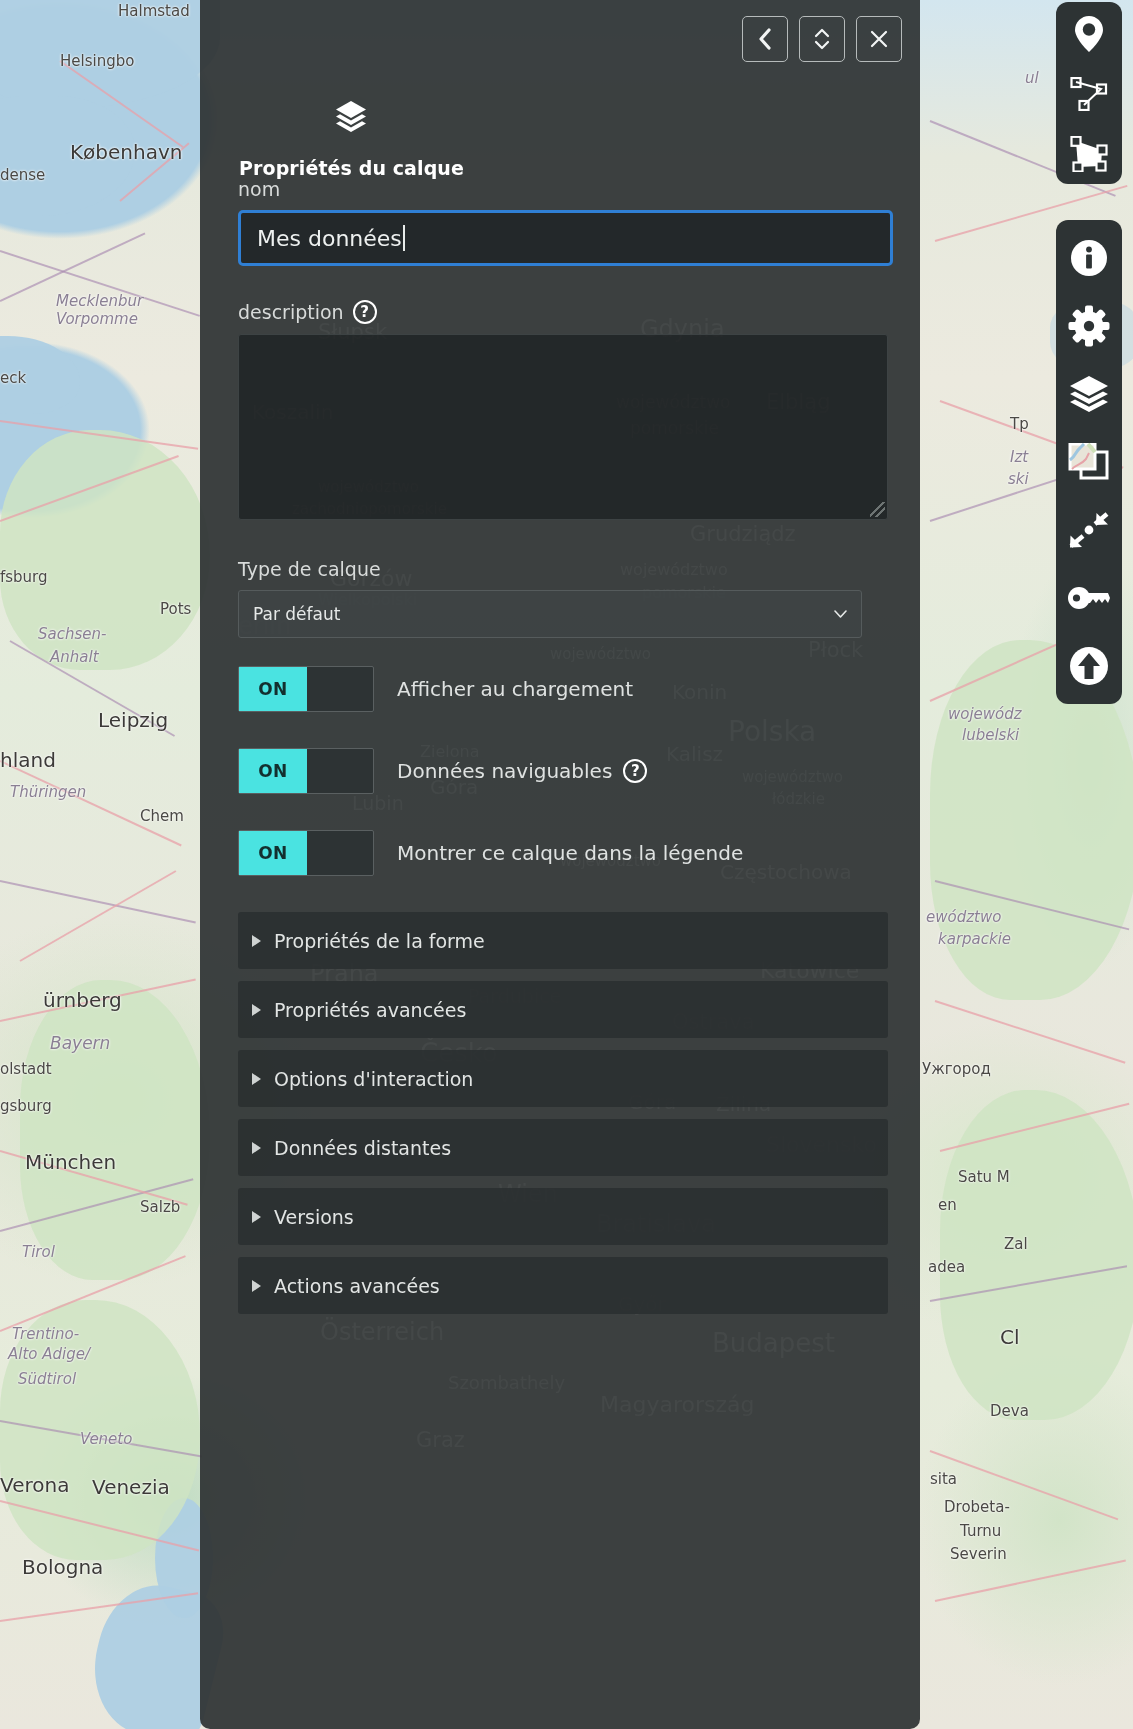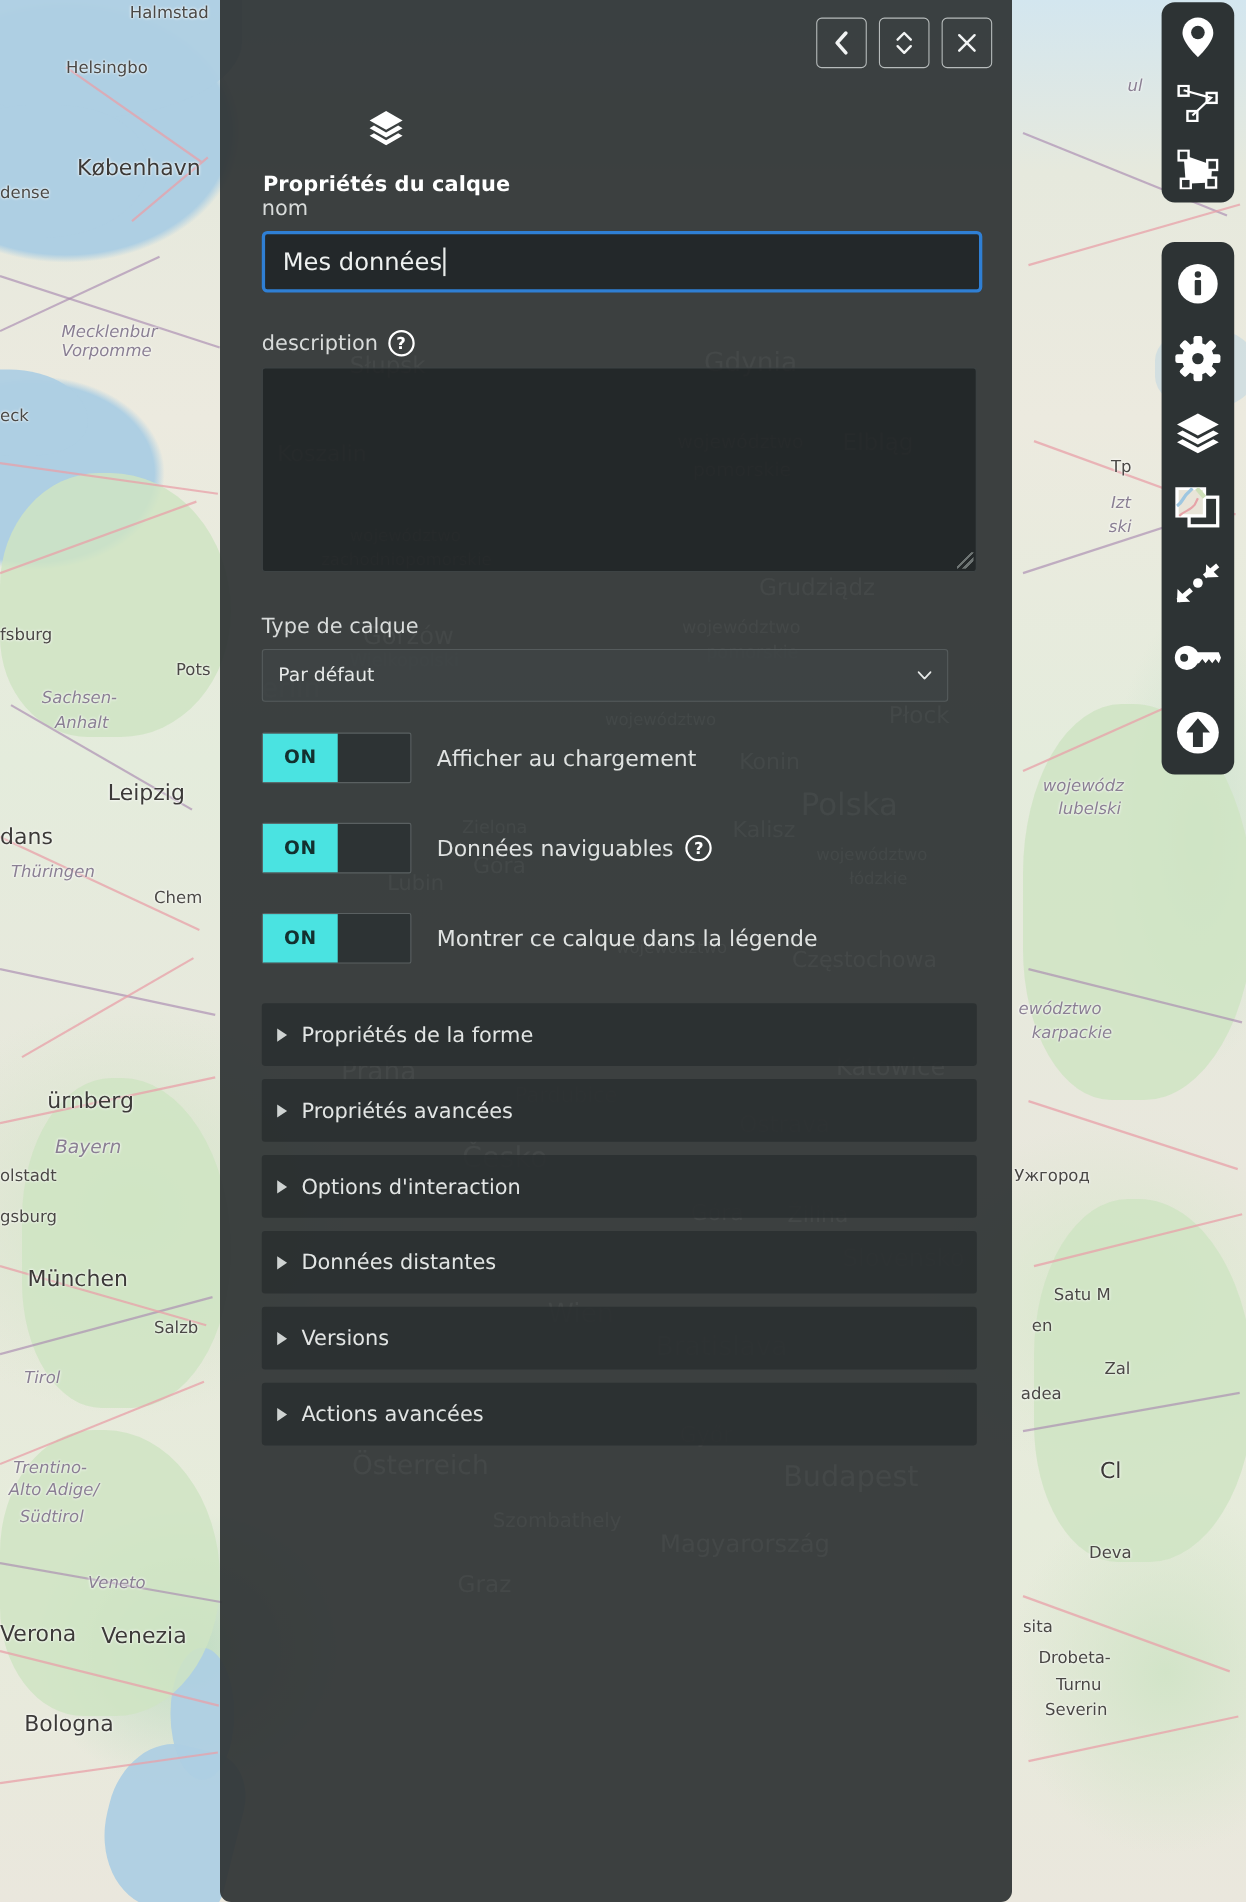--- a/index.html
+++ b/index.html
@@ -363,21 +363,21 @@
         <div class="map-label city" style="left: 70px; top: 140px;">København</div>
         <div class="map-label city-s" style="left: 0px; top: 166px;">dense</div>
         <div class="map-label region" style="left: 56px; top: 292px;">Mecklenbur</div>
         <div class="map-label region" style="left: 56px; top: 310px;">Vorpomme</div>
         <div class="map-label city-s" style="left: 0px; top: 369px;">eck</div>
         <div class="map-label city-s" style="left: 0px; top: 568px;">fsburg</div>
         <div class="map-label city-s" style="left: 160px; top: 600px;">Pots</div>
         <div class="map-label region" style="left: 38px; top: 625px;">Sachsen-</div>
         <div class="map-label region" style="left: 50px; top: 648px;">Anhalt</div>
         <div class="map-label city" style="left: 98px; top: 708px;">Leipzig</div>
-        <div class="map-label city" style="left: 0px; top: 748px;">dans</div>
+        <div class="map-label city" style="left: 0px; top: 748px;">hland</div>
         <div class="map-label region" style="left: 10px; top: 783px;">Thüringen</div>
         <div class="map-label city-s" style="left: 140px; top: 807px;">Chem</div>
         <div class="map-label city" style="left: 0px; top: 988px; padding-left: 43px;">ürnberg</div>
         <div class="map-label region-b" style="left: 50px; top: 1033px;">Bayern</div>
         <div class="map-label city-s" style="left: 0px; top: 1060px;">olstadt</div>
         <div class="map-label city-s" style="left: 0px; top: 1097px;">gsburg</div>
         <div class="map-label city" style="left: 25px; top: 1150px;">München</div>
         <div class="map-label city-s" style="left: 140px; top: 1198px;">Salzb</div>
         <div class="map-label region" style="left: 22px; top: 1243px;">Tirol</div>
         <div class="map-label region" style="left: 12px; top: 1325px;">Trentino-</div>

